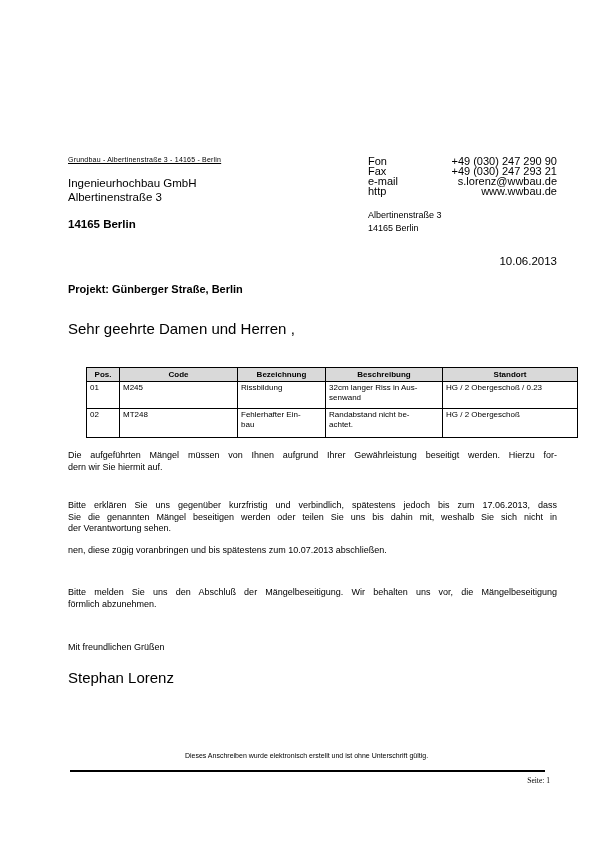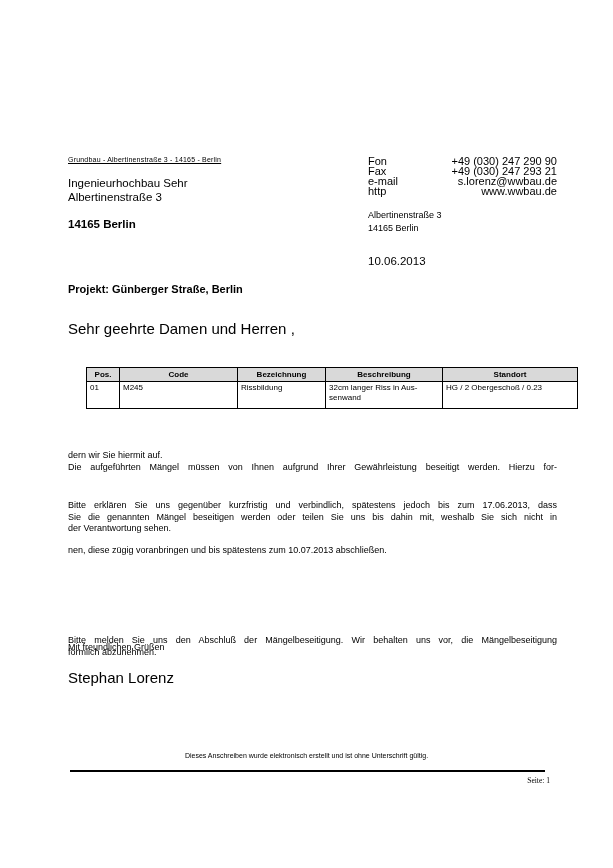--- a/index.html
+++ b/index.html
@@ -19,21 +19,21 @@
   .recipient-name   { left: 68px; top: 177px; font-size: 11.5px; }
   .recipient-street { left: 68px; top: 191px; font-size: 11.5px; }
   .recipient-city   { left: 68px; top: 218px; font-size: 11.5px; font-weight: bold; }
 
   
   .contact { left: 368px; top: 156px; width: 189px; font-size: 11px; }
   .contact-row { display: flex; justify-content: space-between; line-height: 10px; }
   .contact-street { left: 368px; top: 210px; font-size: 9px; }
   .contact-city   { left: 368px; top: 223px; font-size: 9px; }
 
-  .date-block { left: 368px; top: 255px; width: 189px; text-align: left; font-size: 11.5px; }
+  .date-block { left: 368px; top: 255px; width: 189px; text-align: right; font-size: 11.5px; }
 
   .subject { left: 68px; top: 283px; font-size: 11px; font-weight: bold; }
   .salutation { left: 68px; top: 320px; font-size: 15px; }
 
   
   .tbl-wrap { left: 66px; top: 367px; width: 491px; padding-left: 20px; }
   table.defects { border-collapse: collapse; width: 491px; table-layout: fixed; }
   table.defects th, table.defects td {
     border: 1px solid #000000;
     font-size: 8px;
@@ -52,40 +52,40 @@
   tr.r0 td { height: 24px; }
   tr.r1 td { height: 26px; }
   col.c-pos { width: 33px; }
   col.c-code { width: 118px; }
   col.c-bez { width: 88px; }
   col.c-besch { width: 117px; }
   col.c-stand { width: 135px; }
 
   
   .para { left: 68px; width: 489px; font-size: 9px; line-height: 11.5px; }
-  .p1 { top: 450px; } .p2 { top: 500px; } .p3 { top: 545px; } .p4 { top: 587px; margin-top: 48px; }
+  .p1 { top: 450px; } .p2 { top: 500px; } .p3 { top: 545px; } .p4 { top: 587px; }
   .jline { text-align: justify; text-align-last: justify; white-space: nowrap; }
   .jline.last { text-align: left; text-align-last: left; }
 
   .regards { left: 68px; top: 642px; font-size: 9px; }
   .signer  { left: 68px; top: 669px; font-size: 15px; }
 
   
   .footer-notice { left: 0; top: 752px; width: 613px; text-align: center; font-size: 7px; }
   .footer-rule { left: 70px; top: 770px; width: 475px; border-top: 2px solid #000000; height: 0; }
   .page-label { left: 368px; top: 776px; width: 182px; text-align: right; font-size: 7.5px; font-family: "Liberation Serif", serif; }
 </style>
 </head>
 <body>
 
 <div class="page">
 
   <div class="abs sender-line">Grundbau - Albertinenstraße 3 - 14165 - Berlin</div>
 
-  <div class="abs recipient-name">Ingenieurhochbau Sehr</div>
+  <div class="abs recipient-name">Ingenieurhochbau GmbH</div>
   <div class="abs recipient-street">Albertinenstraße 3</div>
   <div class="abs recipient-city">14165 Berlin</div>
 
   <div class="abs contact">
     <div class="contact-row">
       <span>Fon</span>
       <span>+49 (030) 247 290 90</span>
     </div>
     <div class="contact-row">
       <span>Fax</span>
@@ -135,27 +135,42 @@
             <div>Rissbildung</div>
           </td>
           <td>
             <div>32cm langer Riss in Aus-</div>
             <div>senwand</div>
           </td>
           <td>
             <div>HG / 2 Obergeschoß / 0.23</div>
           </td>
         </tr>
+        <tr class="r1">
+          <td>02</td>
+          <td>MT248</td>
+          <td>
+            <div>Fehlerhafter Ein-</div>
+            <div>bau</div>
+          </td>
+          <td>
+            <div>Randabstand nicht be-</div>
+            <div>achtet.</div>
+          </td>
+          <td>
+            <div>HG / 2 Obergeschoß</div>
+          </td>
+        </tr>
       </tbody>
     </table>
   </div>
 
   <div class="abs para p1">
+    <div class="jline">Die aufgeführten Mängel müssen von Ihnen aufgrund Ihrer Gewährleistung beseitigt werden. Hierzu for-</div>
     <div class="jline last">dern wir Sie hiermit auf.</div>
-    <div class="jline">Die aufgeführten Mängel müssen von Ihnen aufgrund Ihrer Gewährleistung beseitigt werden. Hierzu for-</div>
   </div>
   <div class="abs para p2">
     <div class="jline">Bitte erklären Sie uns gegenüber kurzfristig und verbindlich, spätestens jedoch bis zum 17.06.2013, dass</div>
     <div class="jline">Sie die genannten Mängel beseitigen werden oder teilen Sie uns bis dahin mit, weshalb Sie sich nicht in</div>
     <div class="jline last">der Verantwortung sehen.</div>
   </div>
   <div class="abs para p3">
     <div class="jline last">nen, diese zügig voranbringen und bis spätestens zum 10.07.2013 abschließen.</div>
   </div>
   <div class="abs para p4">

